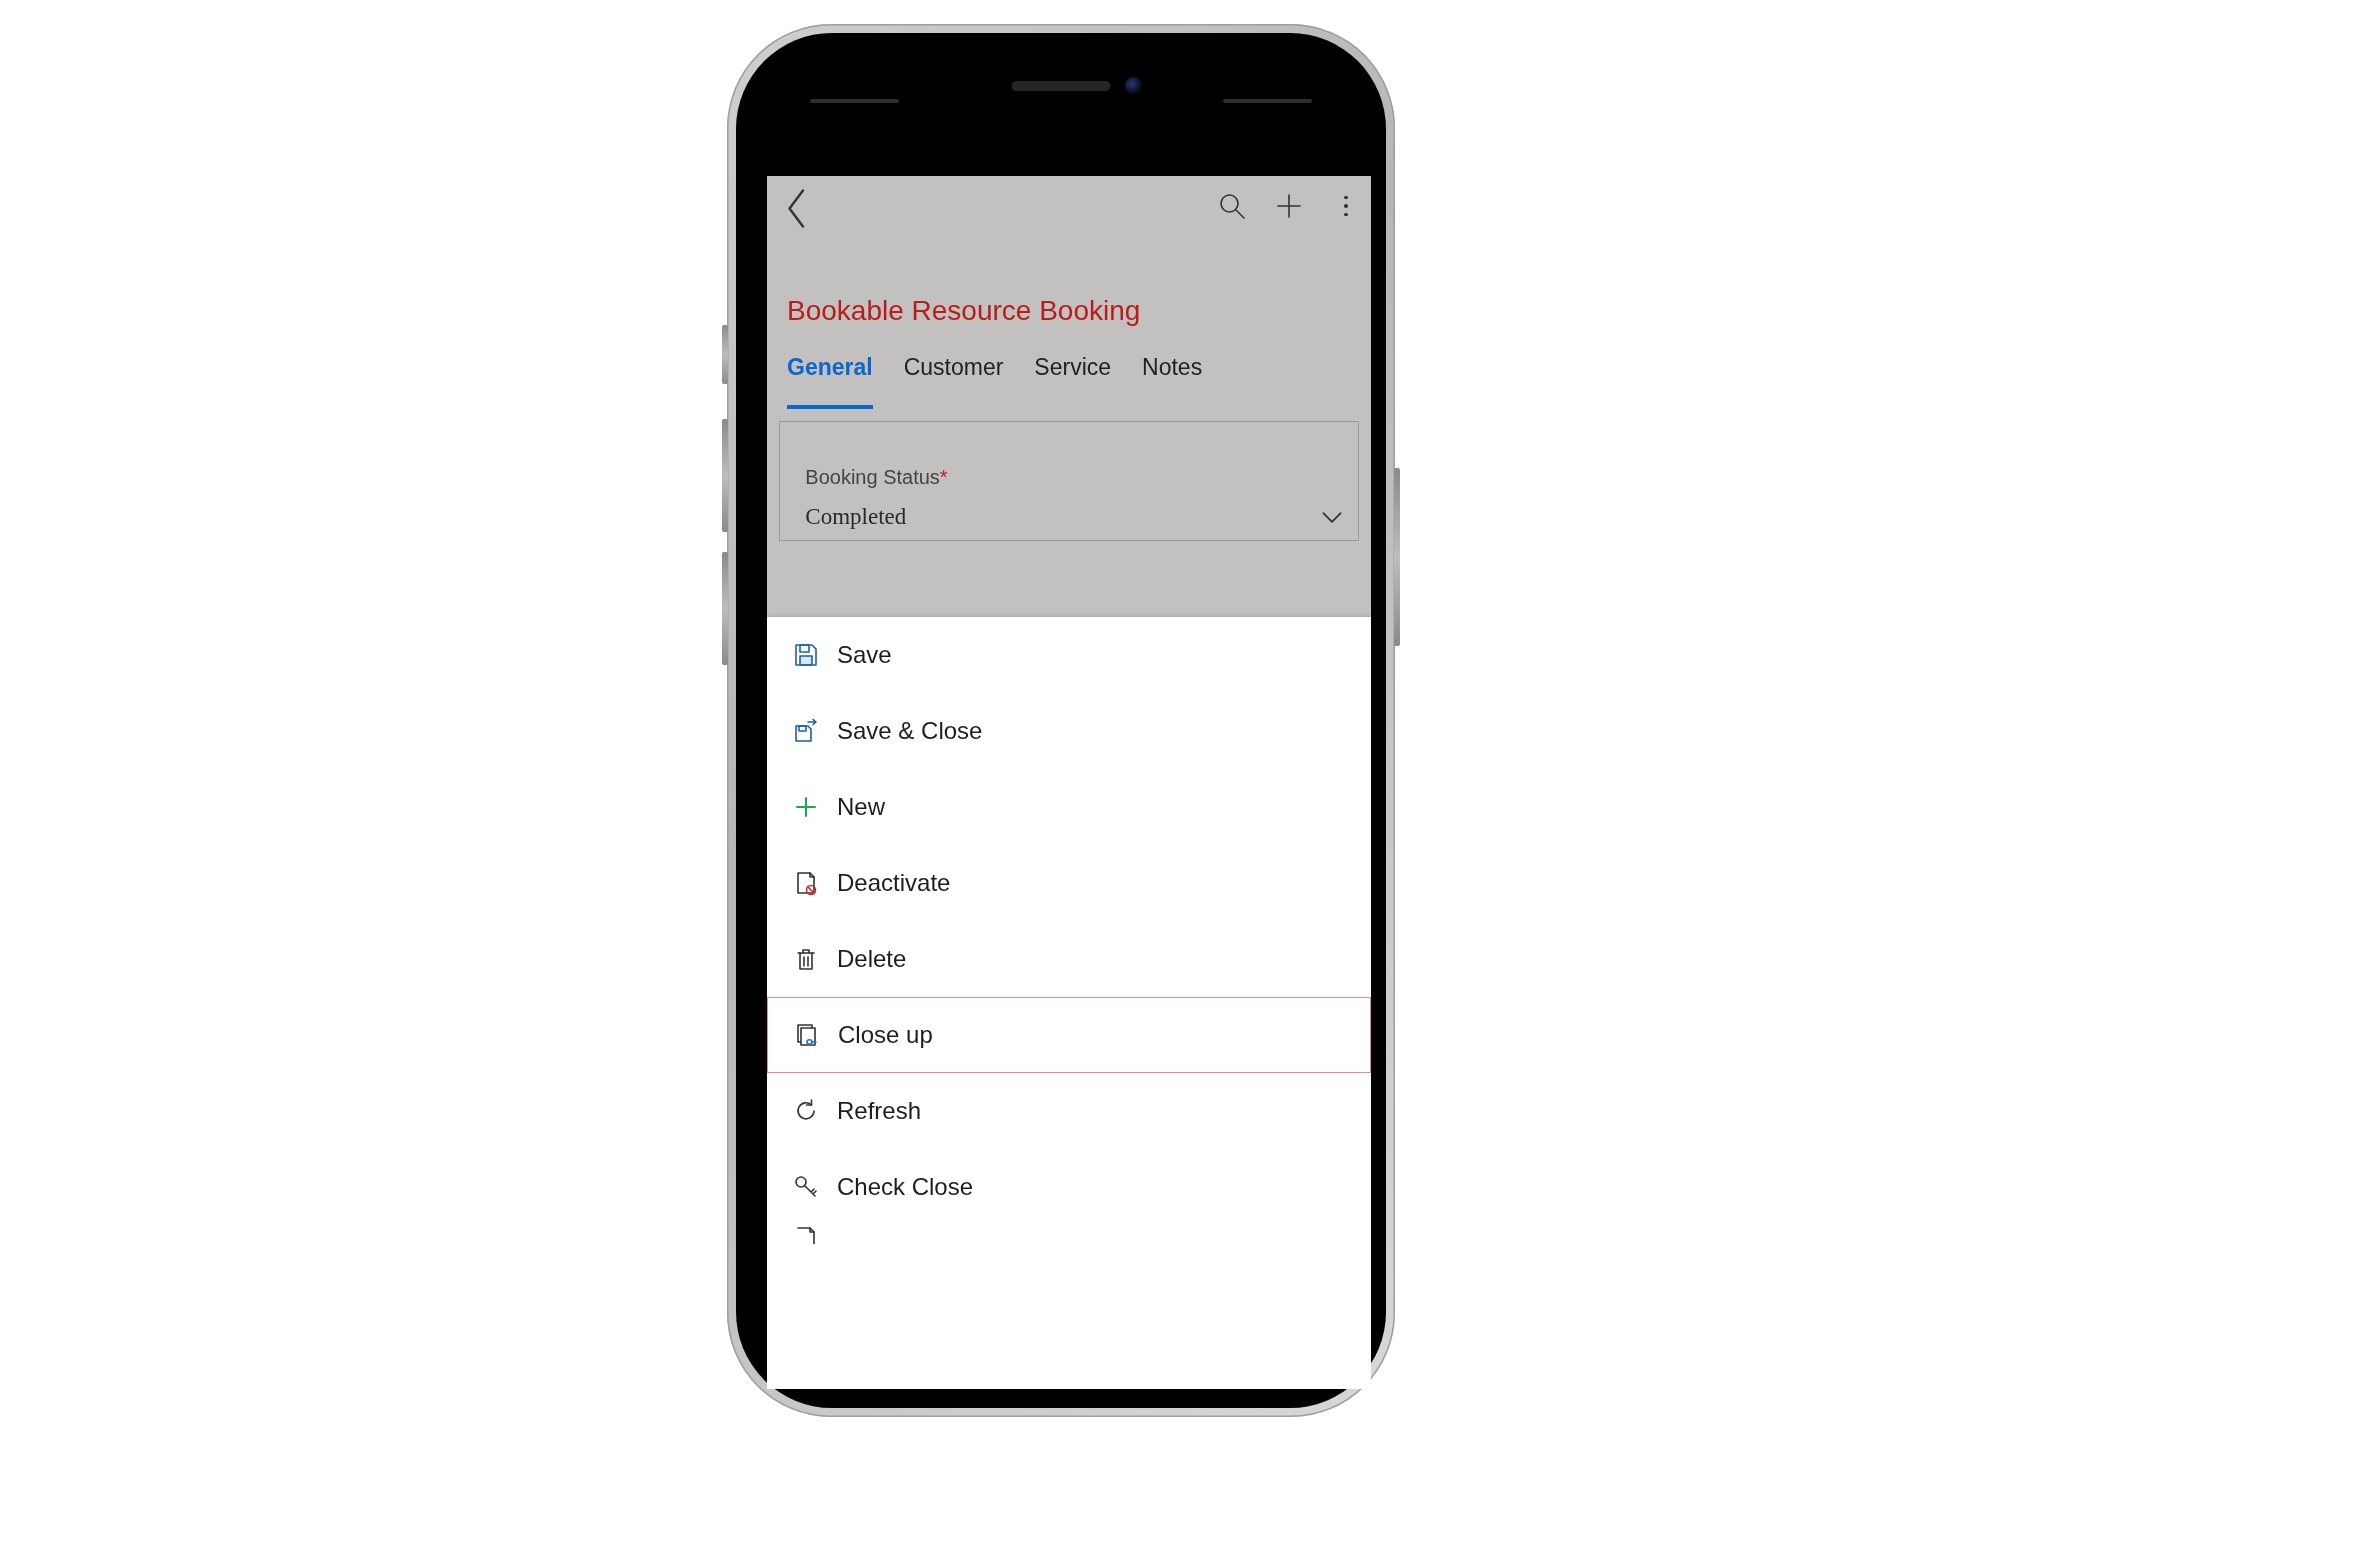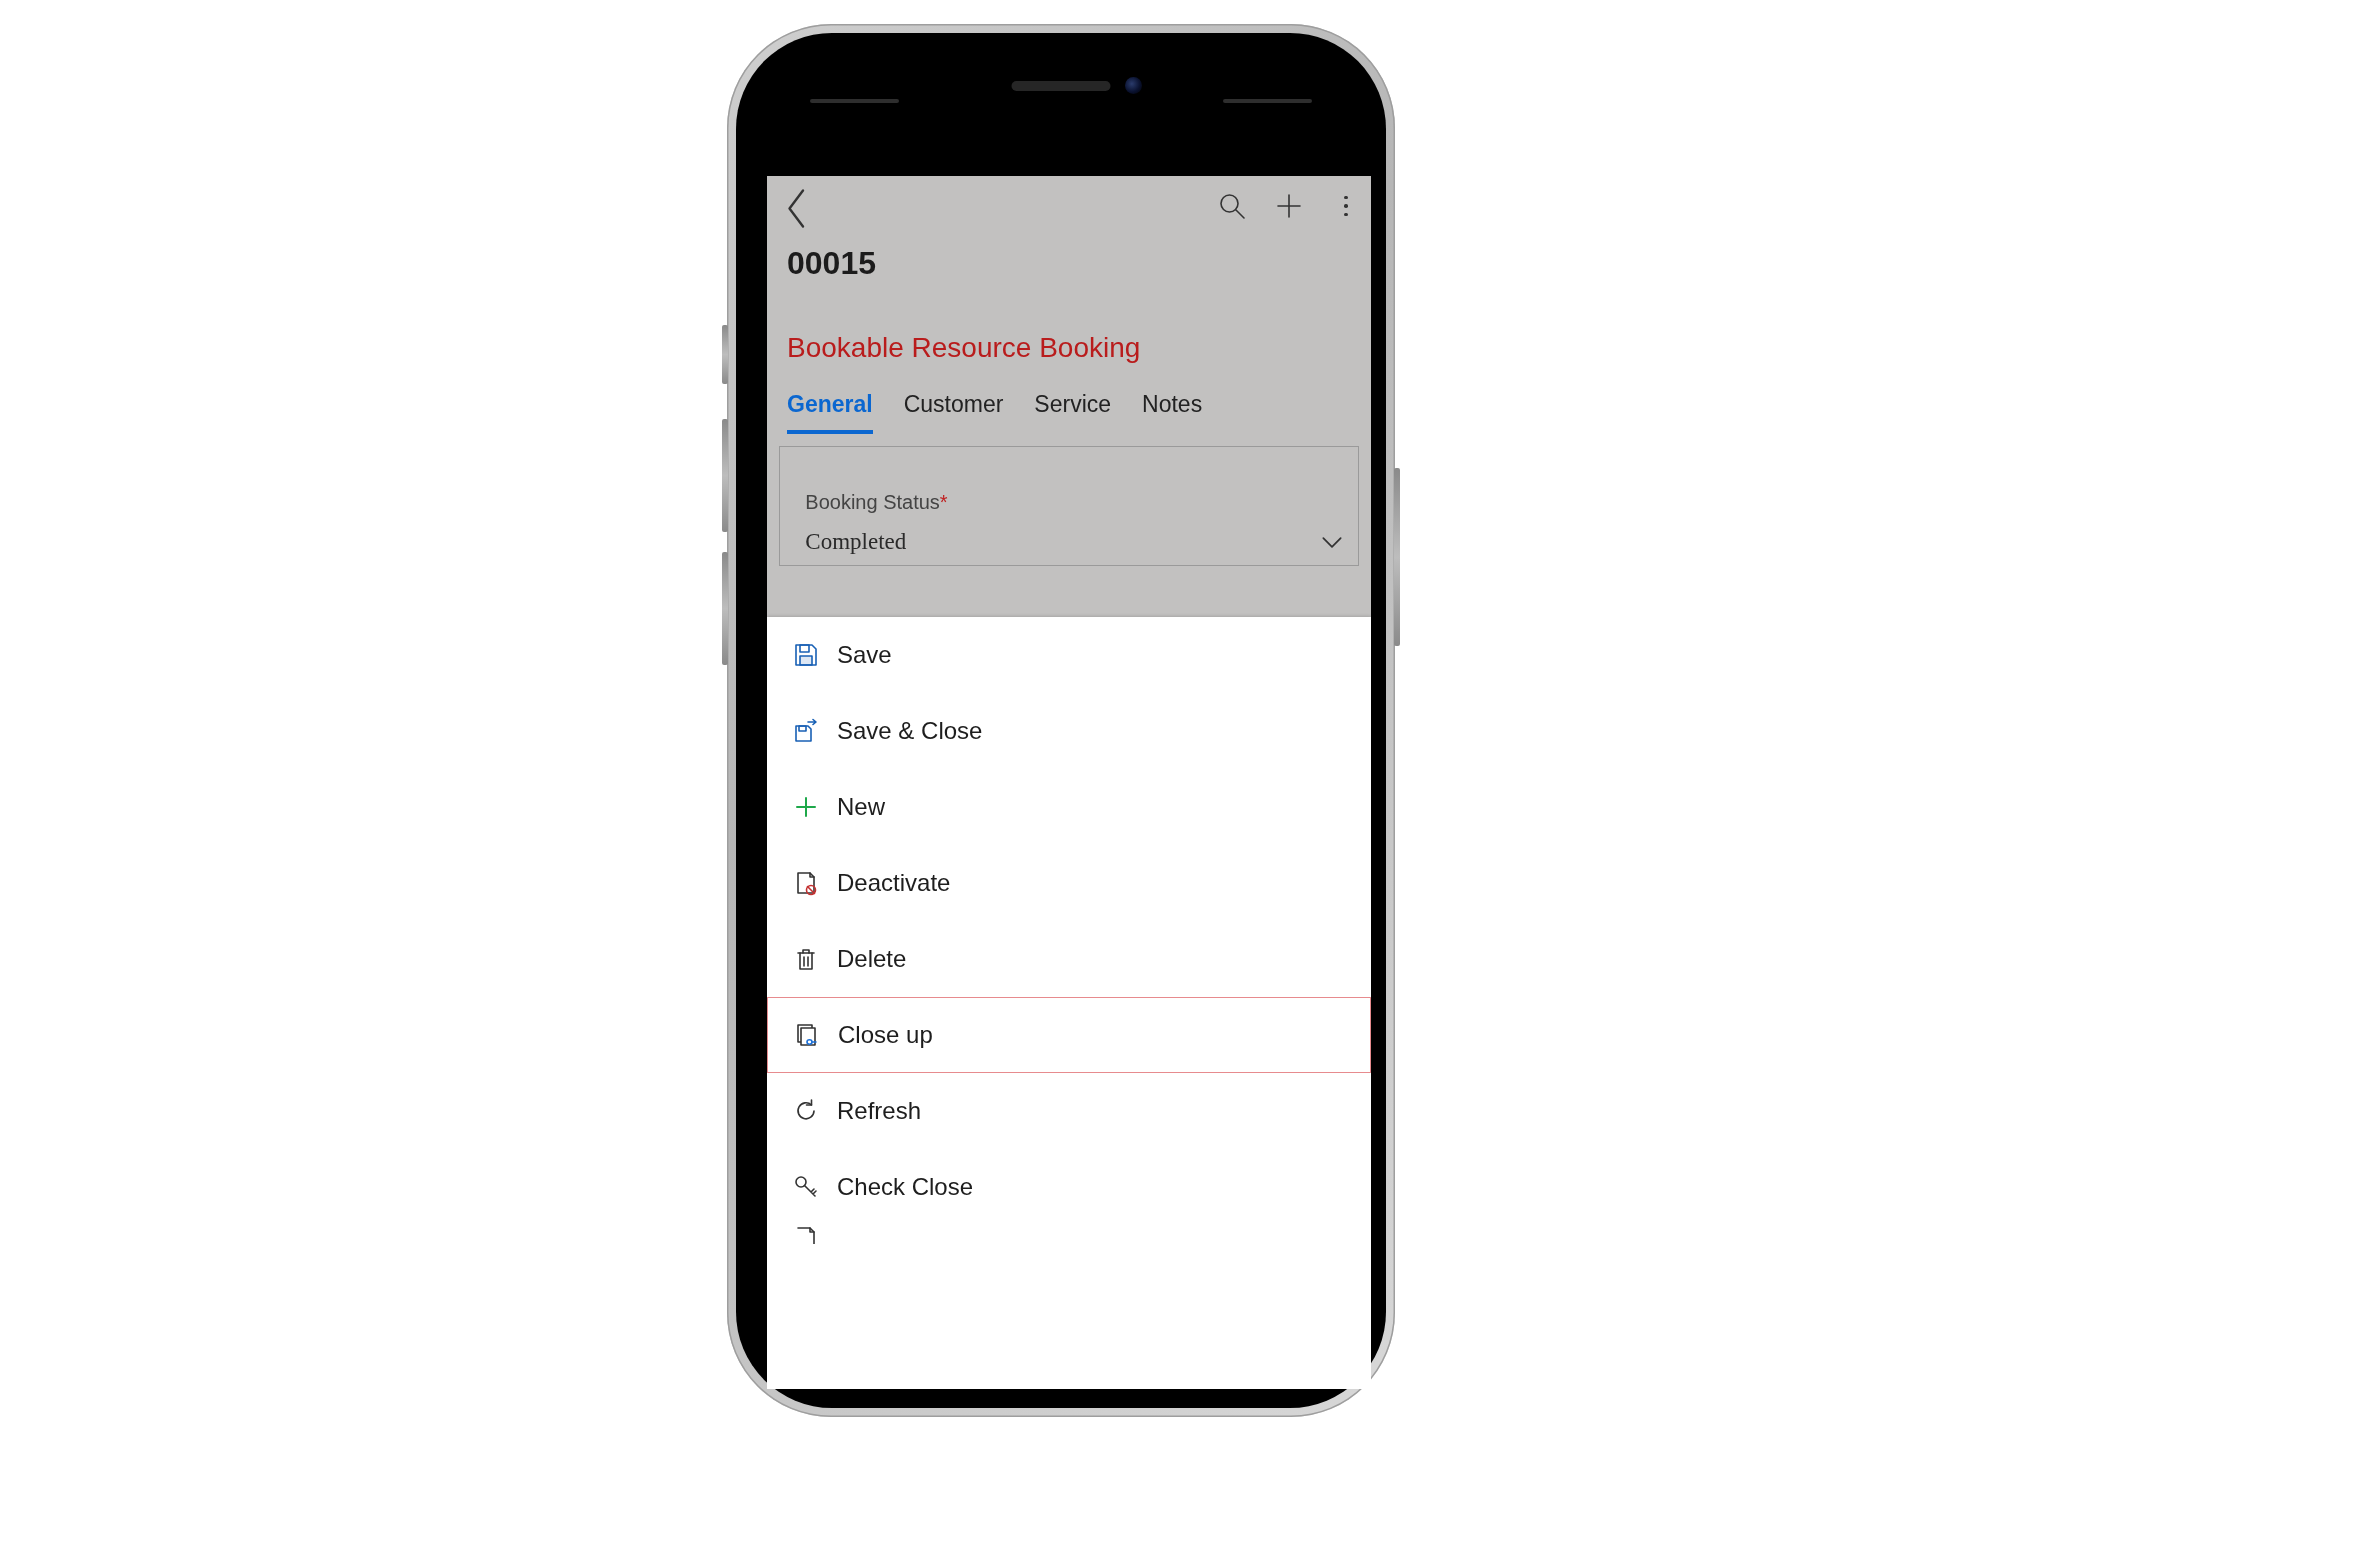--- a/index.html
+++ b/index.html
@@ -131,21 +131,21 @@
     margin-top:44px;
   }
 
   .tabs {
     display:flex;
     gap: 31px;
     padding: 27px 20px 0 20px;
     font-size: 23px;
   }
   .tab {
-    padding-bottom: 12px;
+    padding-bottom: 24px;
     color:#222;
   }
   .tab.active {
     color:#0b67d0;
     font-weight:600;
     border-bottom: 4px solid #0b67d0;
   }
 
   .form-card {
     margin: 12.3px 12.3px 0 12.3px;
@@ -248,21 +248,20 @@
               </svg>
             </div>
             <div class="ic dots">
               <span></span>
               <span></span>
               <span></span>
             </div>
           </div>
         </div>
 
-        <div class="title">00015</div>
         <div class="subtitle">Bookable Resource Booking</div>
 
         <div class="tabs">
           <div class="tab active">General</div>
           <div class="tab">Customer</div>
           <div class="tab">Service</div>
           <div class="tab">Notes</div>
         </div>
 
         <div class="form-card">

